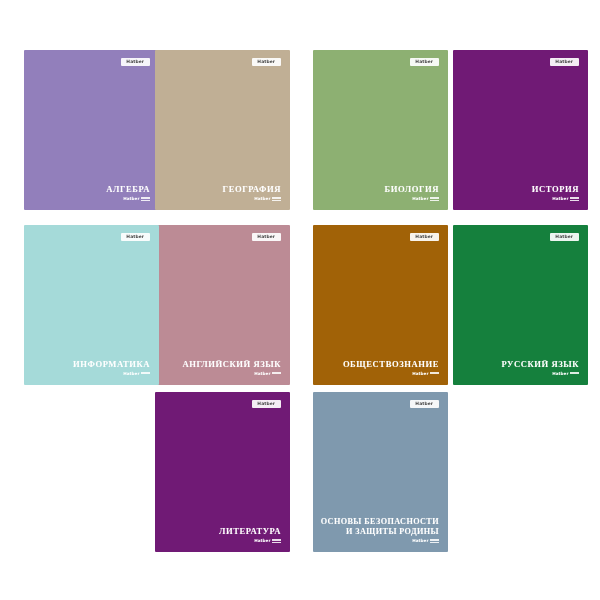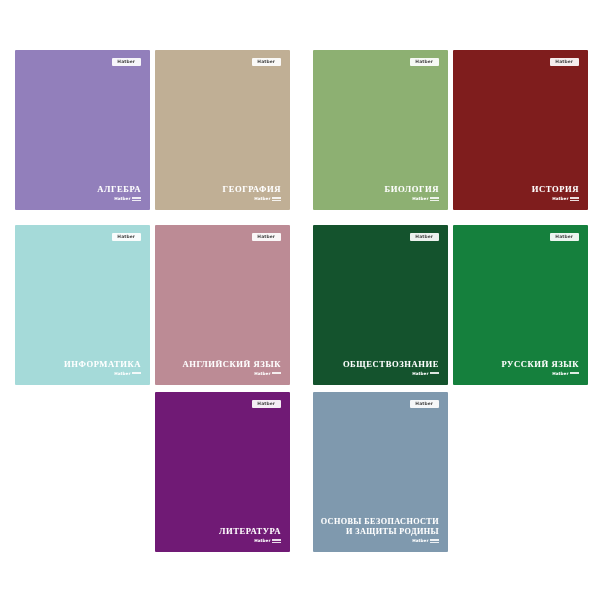--- a/index.html
+++ b/index.html
@@ -28,21 +28,21 @@
   }
   .cover {
     position: absolute;
     width: 135px;
     height: 160px;
     box-sizing: border-box;
     border-radius: 1px;
     overflow: hidden;
   }
   
-  .c1 { left: 15px; }
+  .c1 { left: 24px; }
   .c2 { left: 155px; }
   .c3 { left: 313px; }
   .c4 { left: 453px; }
   
   .r1 { top: 50px; }
   .r2 { top: 225px; }
   .r3 { top: 392px; padding-left: 8px; }
 
   .logo-box {
     position: absolute;
@@ -154,21 +154,21 @@
       </div>
       <div class="title-block">
         <div class="title">БИОЛОГИЯ</div>
         <div class="brand-mark">
           <span class="bm-name">Hatber</span>
           <span class="bm-bars"></span>
         </div>
       </div>
     </div>
 
-    <div class="cover c4 r1" style="background: #7f1d1d;">
+    <div class="cover c4 r1" style="background: #701a75;">
       <div class="logo-box">
         <span class="logo-text">Hatber</span>
       </div>
       <div class="title-block">
         <div class="title">ИСТОРИЯ</div>
         <div class="brand-mark">
           <span class="bm-name">Hatber</span>
           <span class="bm-bars"></span>
         </div>
       </div>
@@ -193,21 +193,21 @@
       </div>
       <div class="title-block">
         <div class="title">ИНФОРМАТИКА</div>
         <div class="brand-mark">
           <span class="bm-name">Hatber</span>
           <span class="bm-bars"></span>
         </div>
       </div>
     </div>
 
-    <div class="cover c3 r2" style="background: #14532d;">
+    <div class="cover c3 r2" style="background: #a16207;">
       <div class="logo-box">
         <span class="logo-text">Hatber</span>
       </div>
       <div class="title-block">
         <div class="title">ОБЩЕСТВОЗНАНИЕ</div>
         <div class="brand-mark">
           <span class="bm-name">Hatber</span>
           <span class="bm-bars"></span>
         </div>
       </div>

